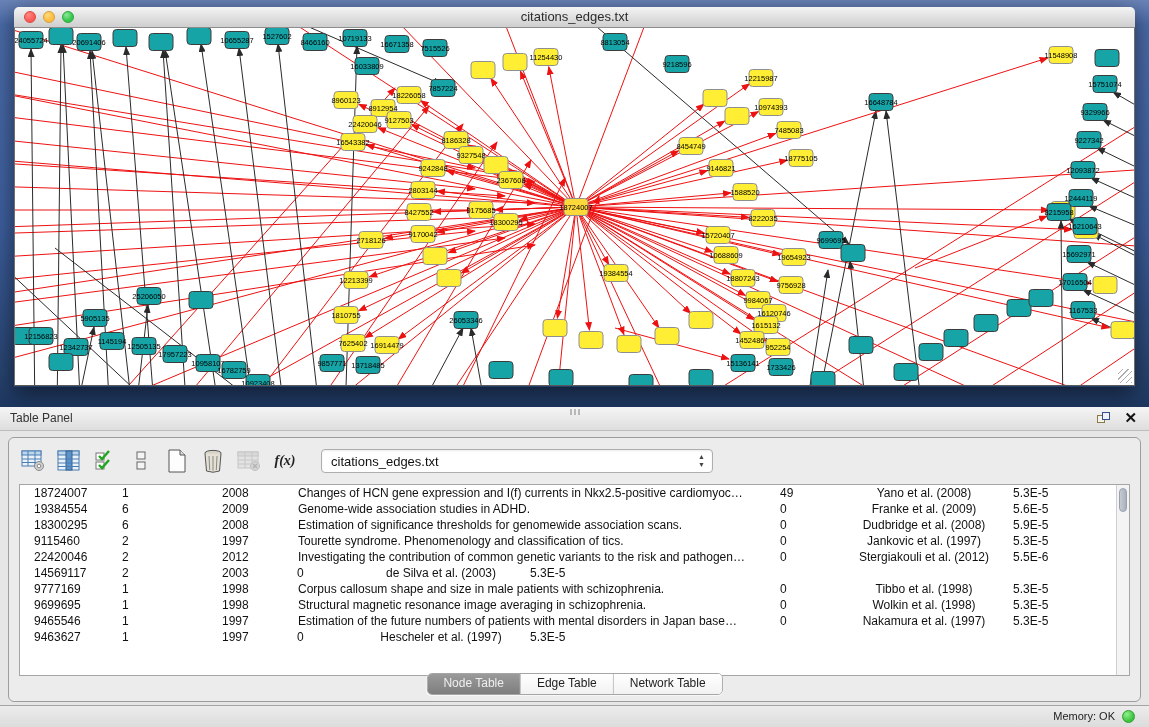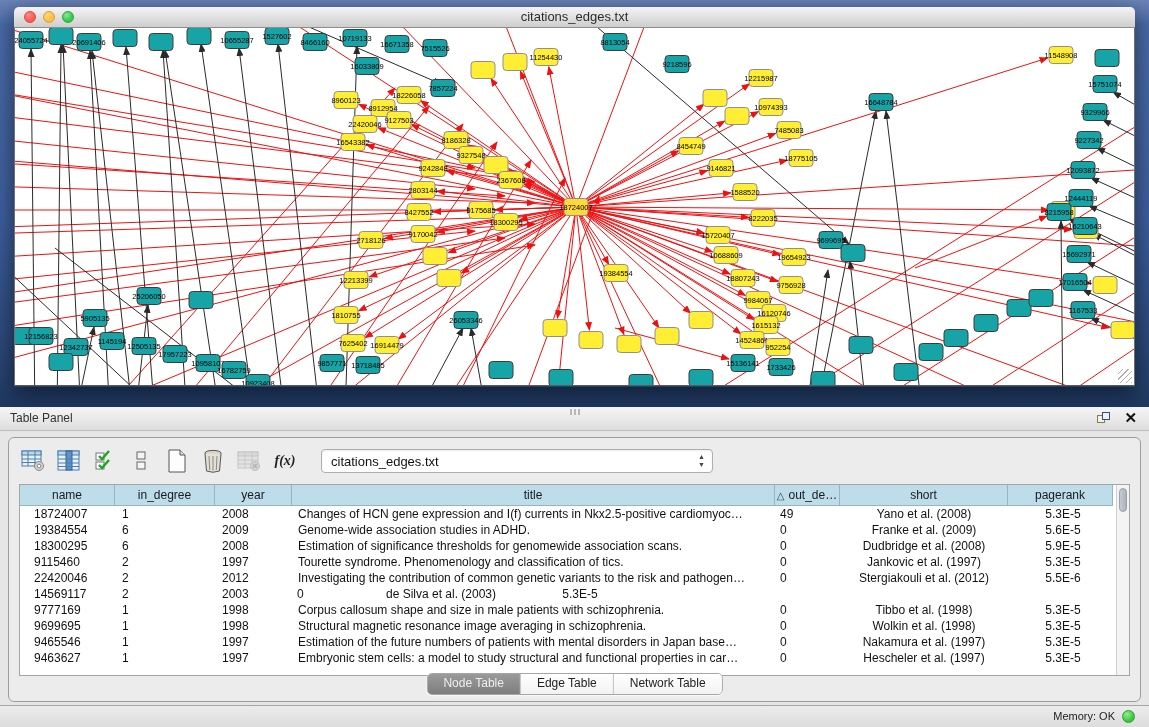--- a/index.html
+++ b/index.html
@@ -55,21 +55,21 @@
   
   .tbl { position:absolute; left:10px; right:10px; top:46px; height:192px; background:#fff; border:1px solid #a5a5a5; }
   .thead { display:flex; height:21px; }
   .th { background:#bcdde9; border-right:1px solid #93b6c2; border-bottom:1px solid #93b6c2;
     font-size:12px; color:#1a1a1a; text-align:center; line-height:20px; white-space:nowrap; overflow:hidden; }
   .sort-tri { display:inline-block; margin-right:4px; color:#27425c; font-size:10px; }
   .trow { display:flex; height:16px; font-size:12px; color:#111; }
   .td { white-space:nowrap; overflow:hidden; line-height:16px; }
   .c0{width:95px; padding-left:14px;} .c1{width:100px; padding-left:7px;} .c2{width:77px; padding-left:7px;}
   .c3{width:483px; padding-left:6px;} .c4{width:65px; padding-left:5px;}
-  .c5{width:168px; text-align:center;} .c6{width:105px; padding-left:5px;text-align:center;}
+  .c5{width:168px; text-align:center;} .c6{width:105px; padding-left:5px;}
   .th.c0,.th.c1,.th.c2,.th.c3,.th.c4,.th.c6 { padding-left:0; text-align:center; }
   .vscroll { position:absolute; right:0; top:0; width:13px; bottom:0; background:#f4f4f4; border-left:1px solid #cfcfcf; }
   .vthumb { position:absolute; left:2px; top:3px; width:8px; height:24px; background:linear-gradient(90deg,#c6cbd2,#aab1bb); border:1px solid #99a1ac; border-radius:5px; }
 
   
   .tabbar { position:absolute; left:50%; bottom:6px; transform:translateX(-50%); display:flex;
     border:1px solid #a6a6a6; border-radius:5px; overflow:hidden; background:#fdfdfd; box-shadow:0 1px 1px rgba(255,255,255,.7); }
   .tab { padding:0 16px; height:20px; line-height:19px; font-size:12px; color:#222; border-right:1px solid #bdbdbd; cursor:pointer; background:linear-gradient(180deg,#ffffff,#f2f2f2); }
   .tab:last-child { border-right:none; }
   .tab.selected { background:linear-gradient(180deg,#9a9a9a,#7e7e7e); color:#efefef; }
@@ -770,29 +770,20 @@
           <span class="fx">f(x)</span>
         </span>
 
       <div class="combo">
         <span class="val">citations_edges.txt</span>
         <span class="arrows">▲<br>▼</span>
       </div>
     </div>
 
     <div class="tbl">
-      <div class="thead" id="thead">
-          <div class="th c0"><span>name</span></div>
-          <div class="th c1"><span>in_degree</span></div>
-          <div class="th c2"><span>year</span></div>
-          <div class="th c3"><span>title</span></div>
-          <div class="th c4"><span class="sort-tri">△</span><span>out_de…</span></div>
-          <div class="th c5"><span>short</span></div>
-          <div class="th c6"><span>pagerank</span></div>
-        </div>
       <div id="tbody">
           <div class="trow">
             <span class="td c0">18724007</span>
             <span class="td c1">1</span>
             <span class="td c2">2008</span>
             <span class="td c3">Changes of HCN gene expression and I(f) currents in Nkx2.5-positive cardiomyoc…</span>
             <span class="td c4">49</span>
             <span class="td c5">Yano et al. (2008)</span>
             <span class="td c6">5.3E-5</span>
           </div>
@@ -864,21 +855,20 @@
             <span class="td c2">1997</span>
             <span class="td c3">Estimation of the future numbers of patients with mental disorders in Japan base…</span>
             <span class="td c4">0</span>
             <span class="td c5">Nakamura et al. (1997)</span>
             <span class="td c6">5.3E-5</span>
           </div>
           <div class="trow">
             <span class="td c0">9463627</span>
             <span class="td c1">1</span>
             <span class="td c2">1997</span>
-            <span class="td c3">Embryonic stem cells: a model to study structural and functional properties in car…</span>
             <span class="td c4">0</span>
             <span class="td c5">Hescheler et al. (1997)</span>
             <span class="td c6">5.3E-5</span>
           </div>
         </div>
       <div class="vscroll">
         <div class="vthumb"></div>
       </div>
     </div>
 

